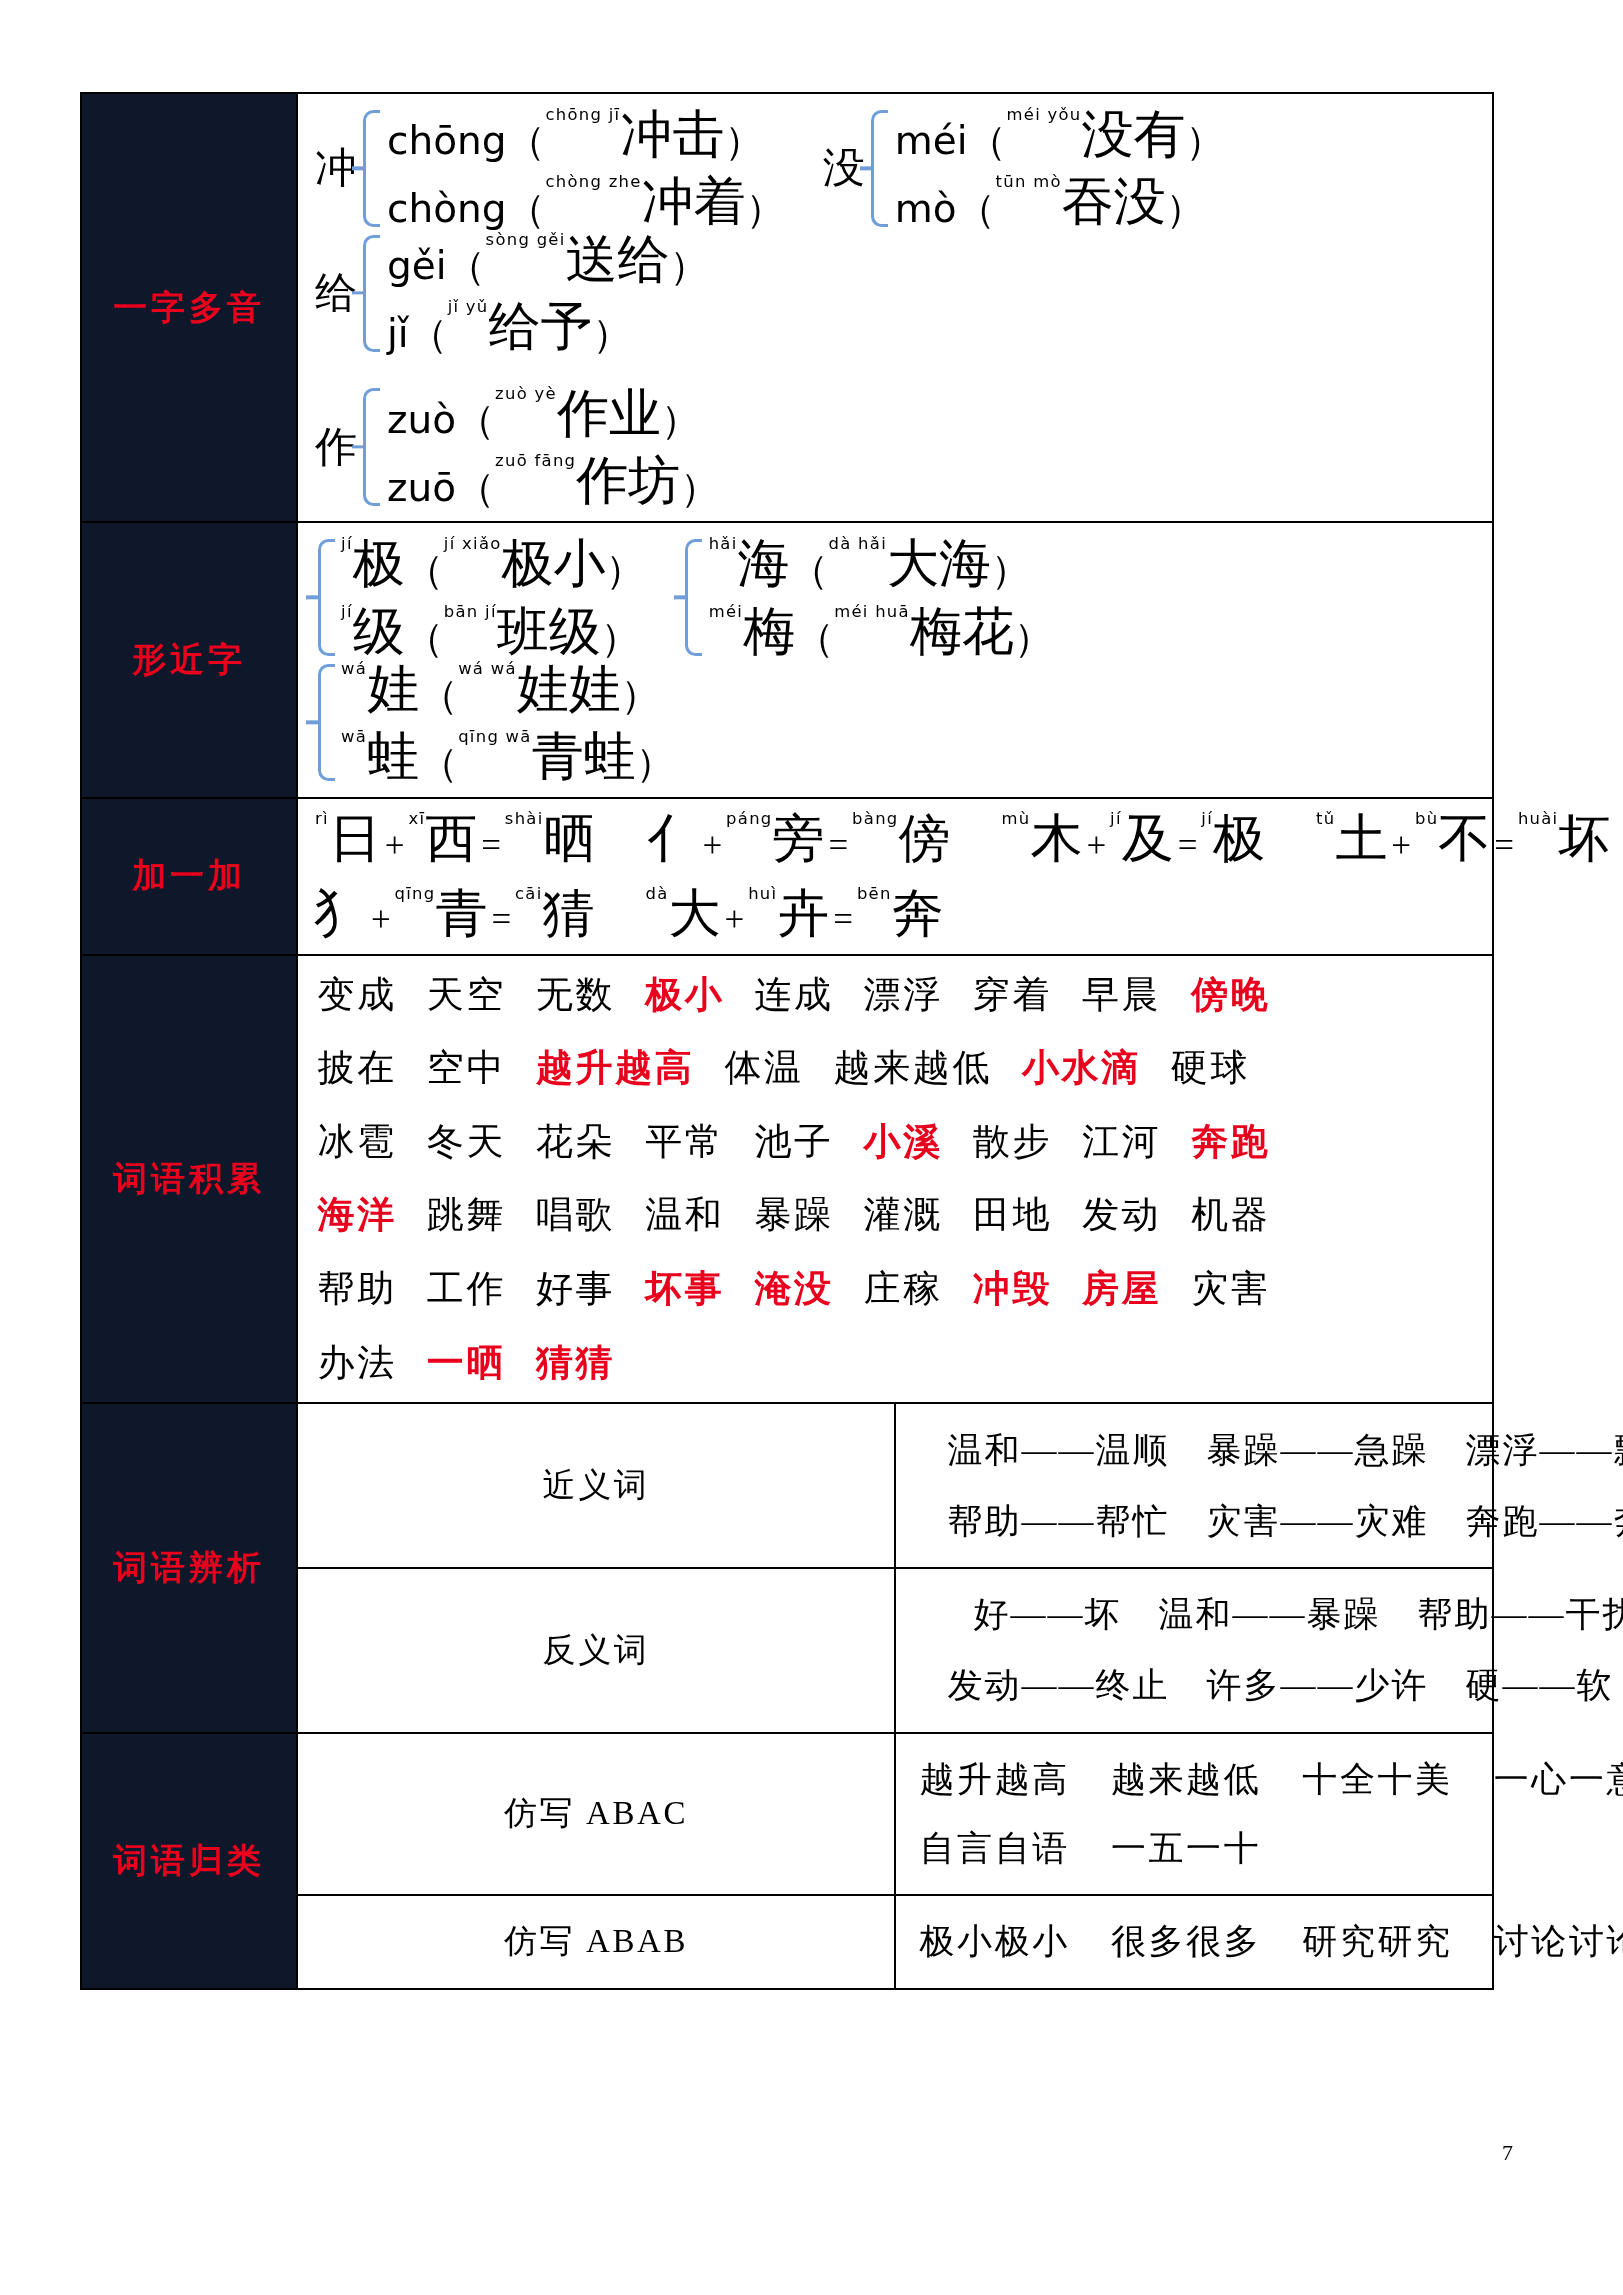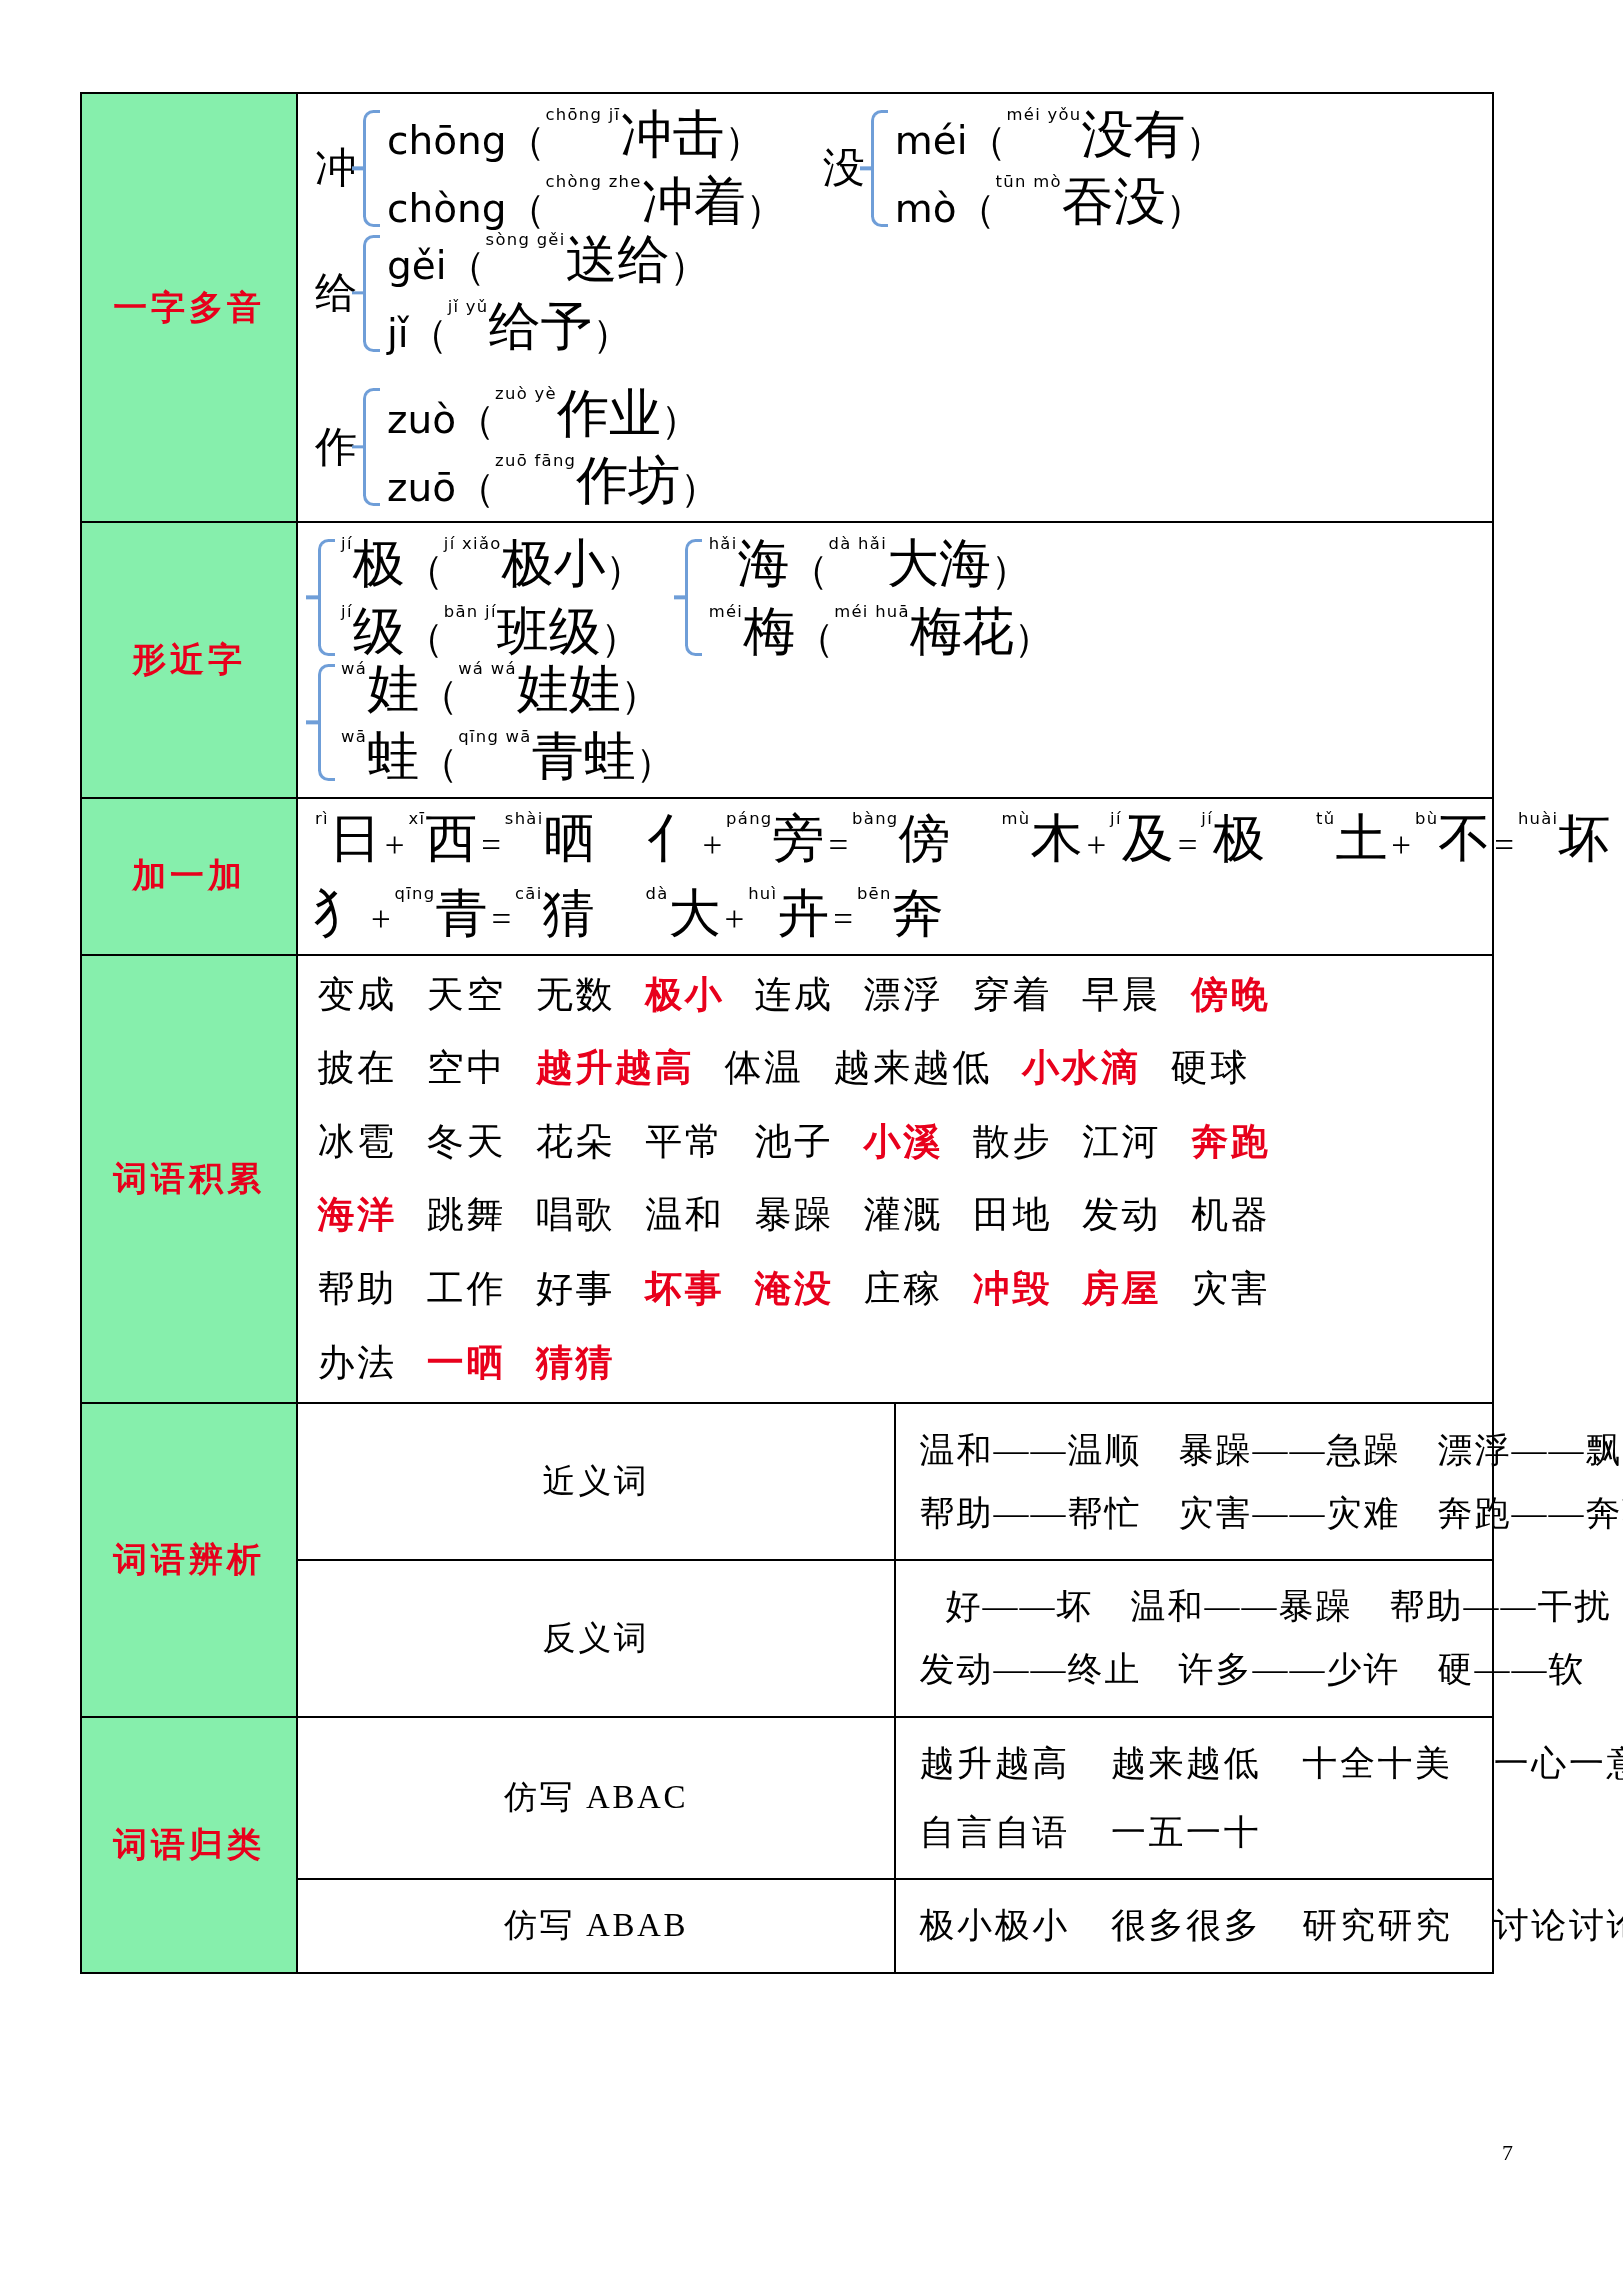--- a/index.html
+++ b/index.html
@@ -13,21 +13,21 @@
   table.sheet {
     position: absolute;
     left: 80px; top: 92px;
     width: 1414px;
     border-collapse: collapse;
     table-layout: fixed;
   }
   table.sheet td { border: 2px solid #000; vertical-align: middle; }
 
   .label-cell {
-    background: #86efac;
+    background: #0f172a;
     width: 216px;
     text-align: center;
     color: #e8001c;
     font-weight: bold;
     font-size: 34px;
     letter-spacing: 3.9px;
     font-family: "Liberation Serif","DejaVu Serif",serif;
     margin-top: 47px;
   }
   .sub-label-cell {
@@ -72,21 +72,21 @@
   .vocab { display:flex; flex-direction:column; gap: 31px; padding: 6.5px 2.6px; }
   .vrow { display:flex; align-items:center; }
   .vword {
     font-size: 37px; line-height:1.15;
     margin-right: 30px; white-space:nowrap;
     letter-spacing: 2.6px;
   }
   .vword.red { color:#e8001c; font-weight:bold; }
 
   
-  .pairs { display:flex; flex-direction:column; gap: 16px; padding: 10.5px 6.5px; }
+  .pairs { display:flex; flex-direction:column; gap: 24px; padding: 10.5px 6.5px; margin-left: 28px; }
   .prow { display:flex; align-items:center; }
   .pair { font-size: 35px; letter-spacing: 2px; margin-right: 37px; white-space:nowrap; }
   .idioms { display:flex; flex-direction:column; gap: 22px; padding: 10.5px 6.5px; }
   .irow { display:flex; }
   .idiom { font-size: 35px; letter-spacing: 2.6px; margin-right: 41px; white-space:nowrap; }
 
   
   .page-number {
     position:absolute; right: 110px; top: 2140px;
     font-size: 22px; color:#000; font-family:"Liberation Serif",serif;

